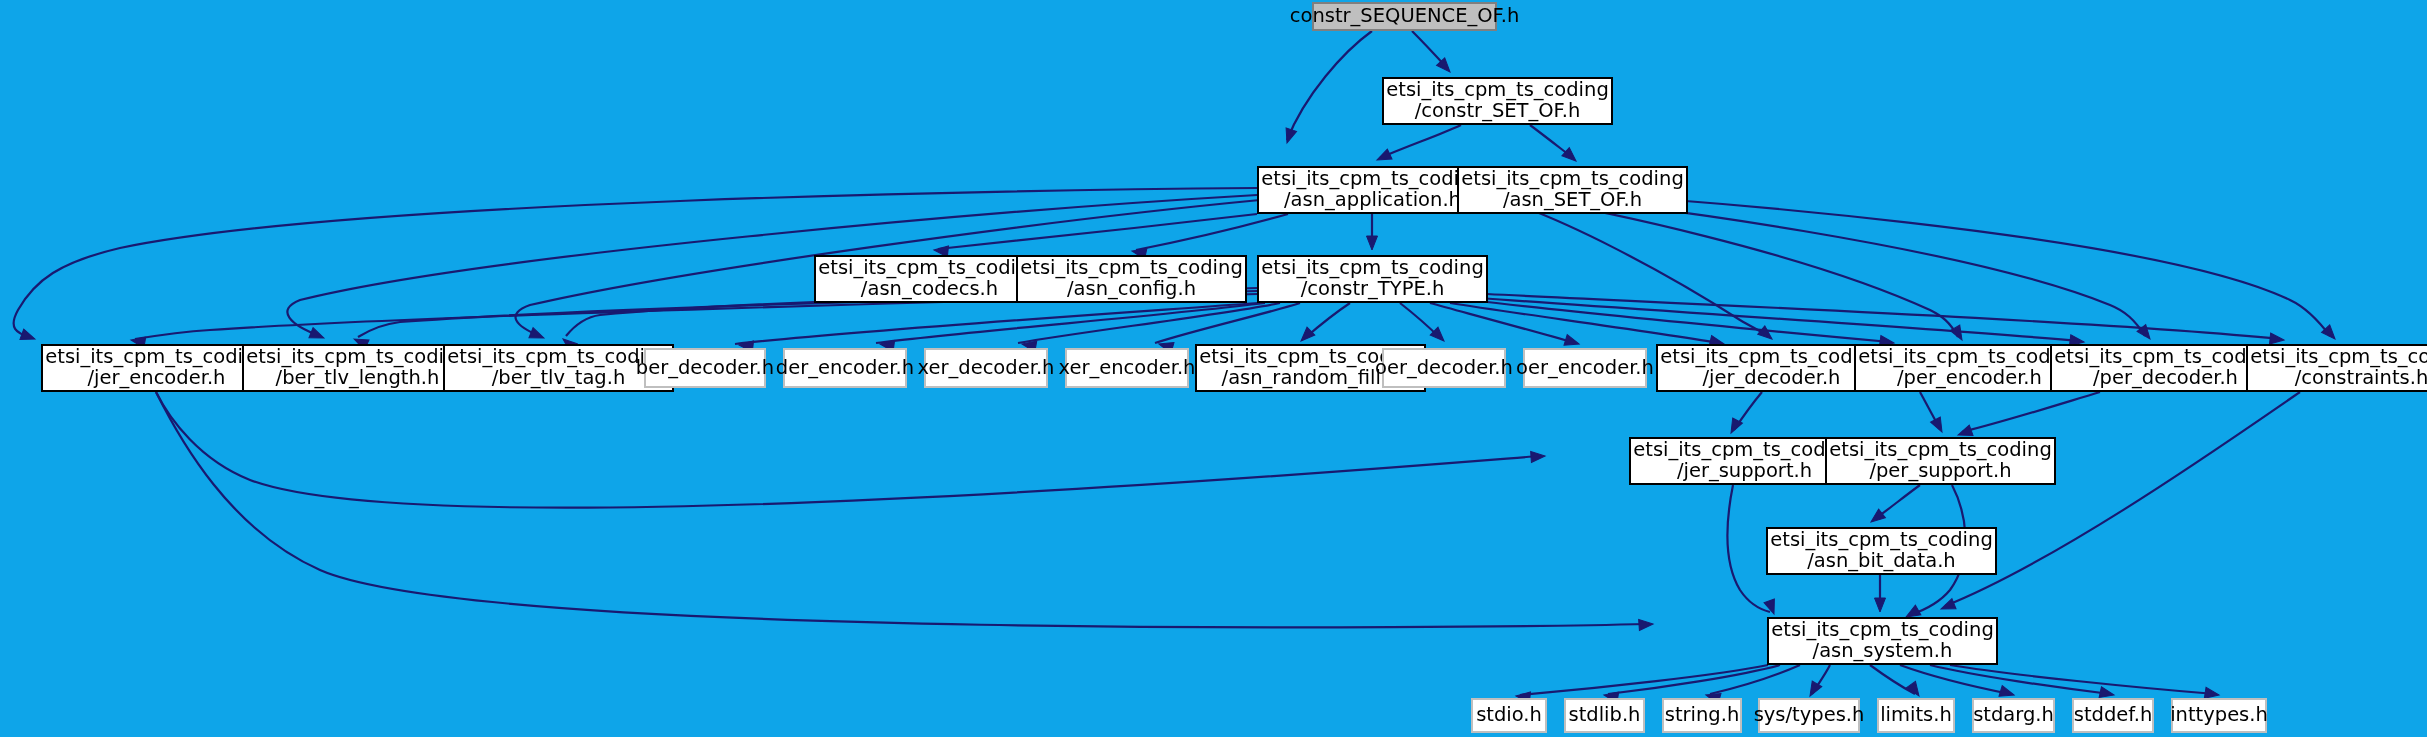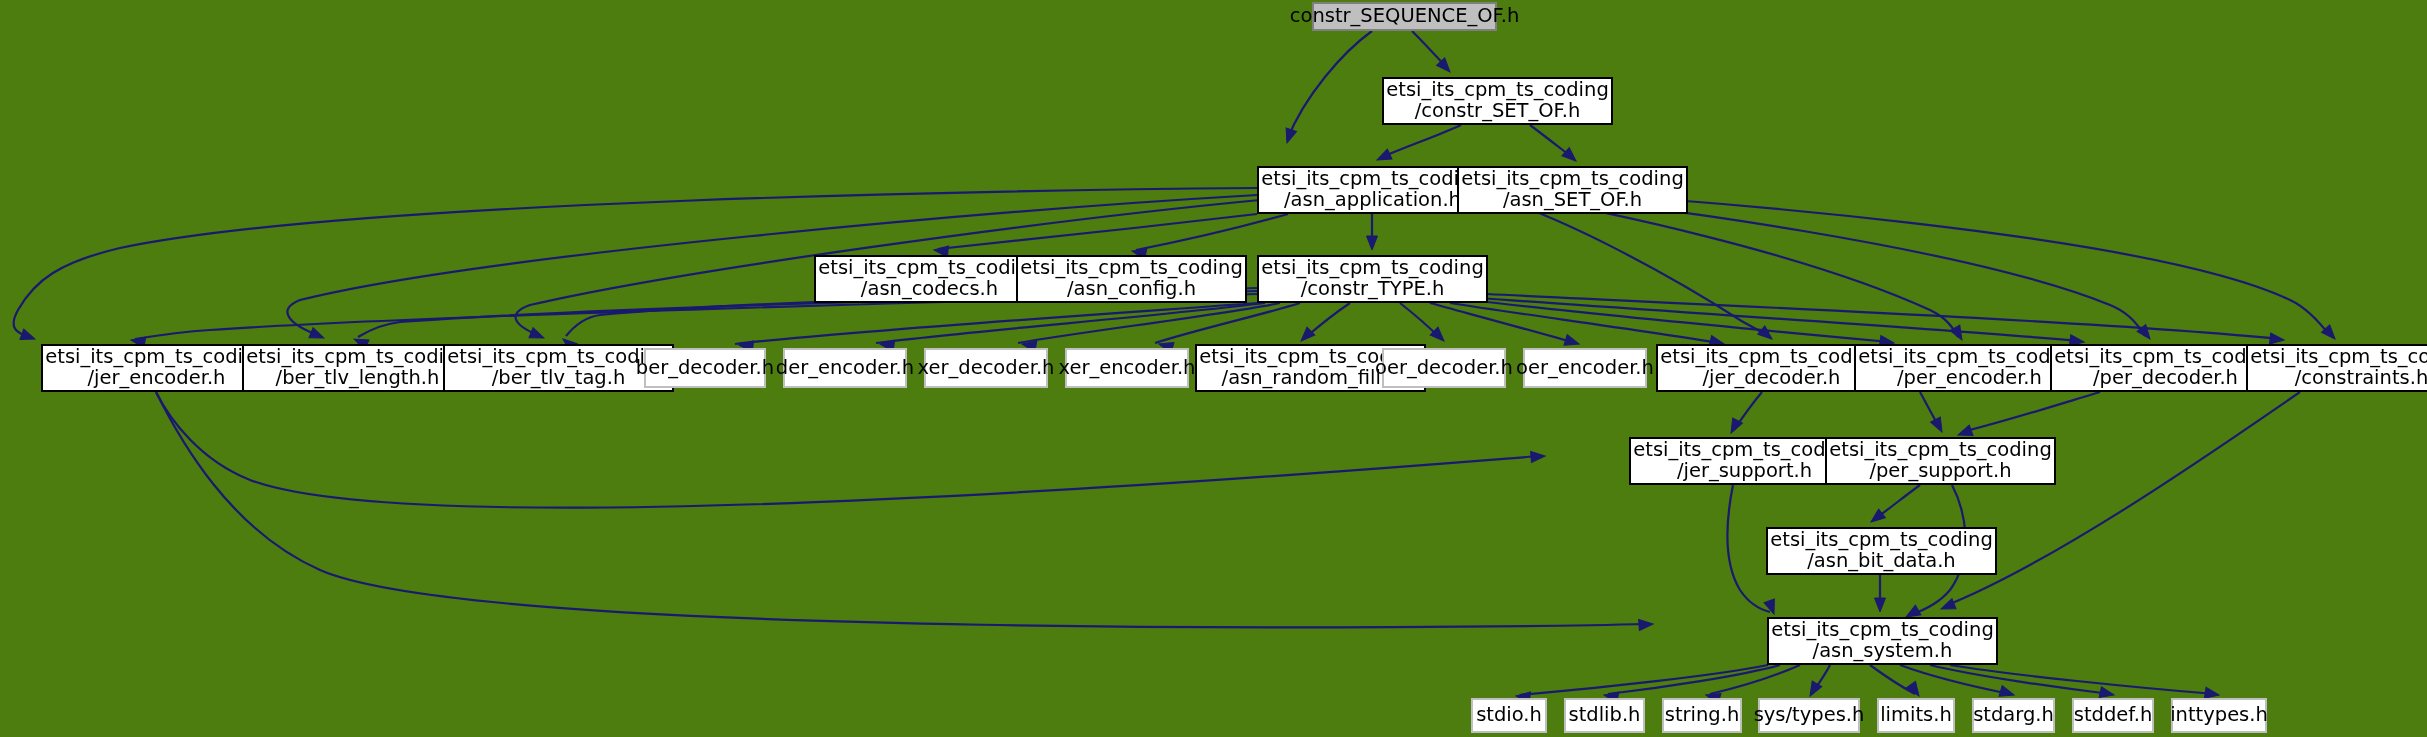--- a/index.html
+++ b/index.html
@@ -1,17 +1,17 @@
 <!DOCTYPE html>
 <html><head>
 <meta charset="utf-8">
 <style>
   html,body{margin:0;padding:0;background:#ffffff;}
   body{font-family:"DejaVu Sans","Liberation Sans",sans-serif;}
-  #graph-wrap{position:relative;width:2427px;height:737px;background:#4d7c0f;overflow:hidden;text-align:center;}
+  #graph-wrap{position:relative;width:2427px;height:737px;background:#0ea5e9;overflow:hidden;text-align:center;}
   svg#graph{display:block;width:2427px;height:737px;}
   .edge{fill:none;stroke:#191970;stroke-width:2.2;}
   .arrowfill{fill:#191970;stroke:#191970;stroke-width:1;}
   .node-box{stroke-width:2;}
   .node-box.normal{fill:#ffffff;stroke:#000000;}
   .node-box.sys{fill:#ffffff;stroke:#bfbfbf;}
   .node-box.root{fill:#bfbfbf;stroke:#7f7f7f;}
   .node-label{font-family:"DejaVu Sans","Liberation Sans",sans-serif;font-size:19.5px;fill:#000;text-anchor:middle;dominant-baseline:middle;}
   .node-label.sys{font-size:19.5px;}
 </style>

